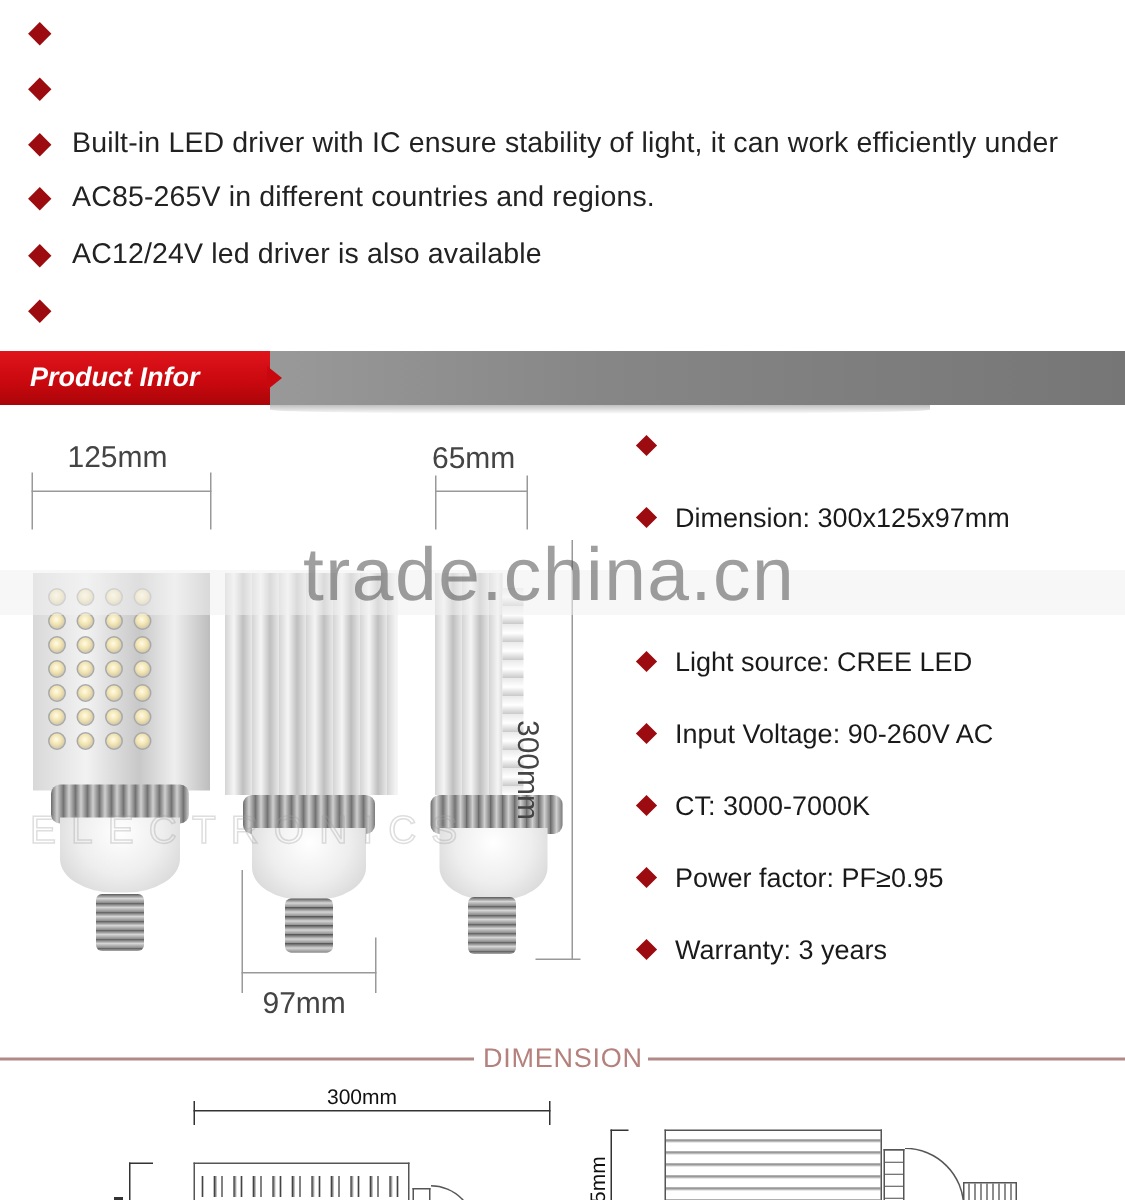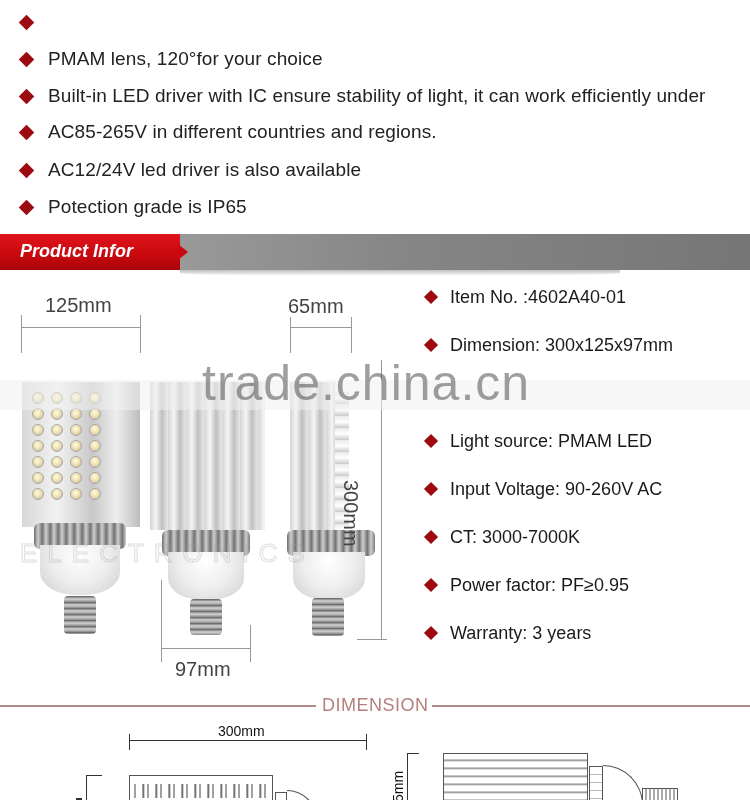--- a/index.html
+++ b/index.html
@@ -55,37 +55,35 @@
 </style>
 </head>
 <body>
 
 <div class="features">
   <div class="feature" style="top:7px">
     <span class="diamond"></span>
   </div>
   <div class="feature" style="top:44px">
     <span class="diamond"></span>
-    <span class="feature-text">PMAM lens, 120°for your choice</span>
   </div>
   <div class="feature" style="top:81px">
     <span class="diamond"></span>
     <span class="feature-text">Built-in LED driver with IC ensure stability of light, it can work efficiently under</span>
   </div>
   <div class="feature" style="top:117px">
     <span class="diamond"></span>
     <span class="feature-text">AC85-265V in different countries and regions.</span>
   </div>
   <div class="feature" style="top:155px">
     <span class="diamond"></span>
     <span class="feature-text">AC12/24V led driver is also available</span>
   </div>
   <div class="feature" style="top:192px">
     <span class="diamond"></span>
-    <span class="feature-text">Potection grade is IP65</span>
   </div>
 </div>
 
 <div class="banner">
   <div class="banner-grey"></div>
   <div class="banner-shadow"></div>
   <div class="banner-red"></div>
   <div class="banner-arrow"></div>
   <div class="banner-title">Product Infor</div>
 </div>
@@ -159,29 +157,28 @@
 
   <div class="brand-watermark" style="left:20px;top:258px">ELECTRONICS</div>
 </div>
 
 <div class="watermark-band"></div>
 <div class="watermark" style="left:202px;top:354px">trade.china.cn</div>
 
 <div class="specs">
   <div class="spec" style="top:2px">
     <span class="diamond"></span>
-    <span class="spec-text">Item No. :4602A40-01</span>
   </div>
   <div class="spec" style="top:50px">
     <span class="diamond"></span>
     <span class="spec-text">Dimension: 300x125x97mm</span>
   </div>
   <div class="spec" style="top:146px">
     <span class="diamond"></span>
-    <span class="spec-text">Light source: PMAM LED</span>
+    <span class="spec-text">Light source: CREE LED</span>
   </div>
   <div class="spec" style="top:194px">
     <span class="diamond"></span>
     <span class="spec-text">Input Voltage: 90-260V AC</span>
   </div>
   <div class="spec" style="top:242px">
     <span class="diamond"></span>
     <span class="spec-text">CT: 3000-7000K</span>
   </div>
   <div class="spec" style="top:290px">

